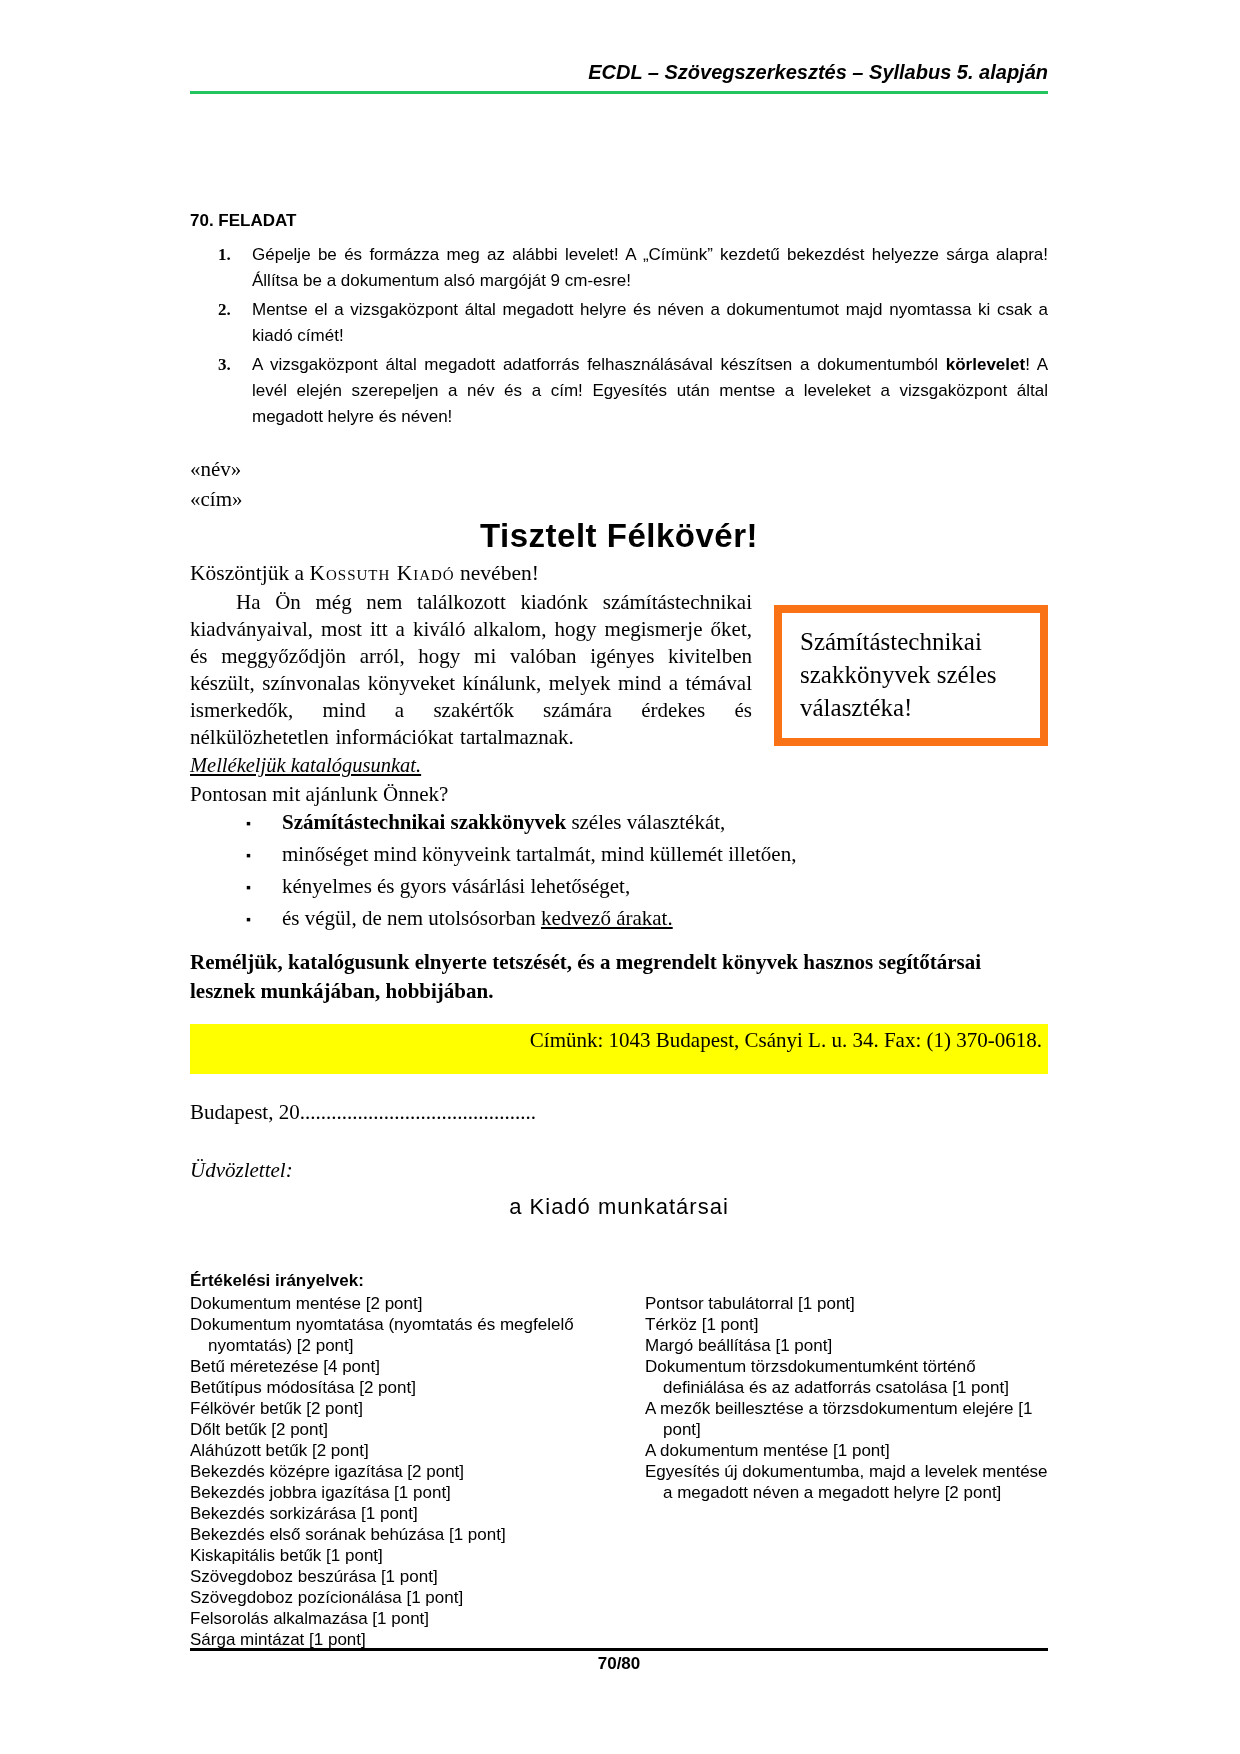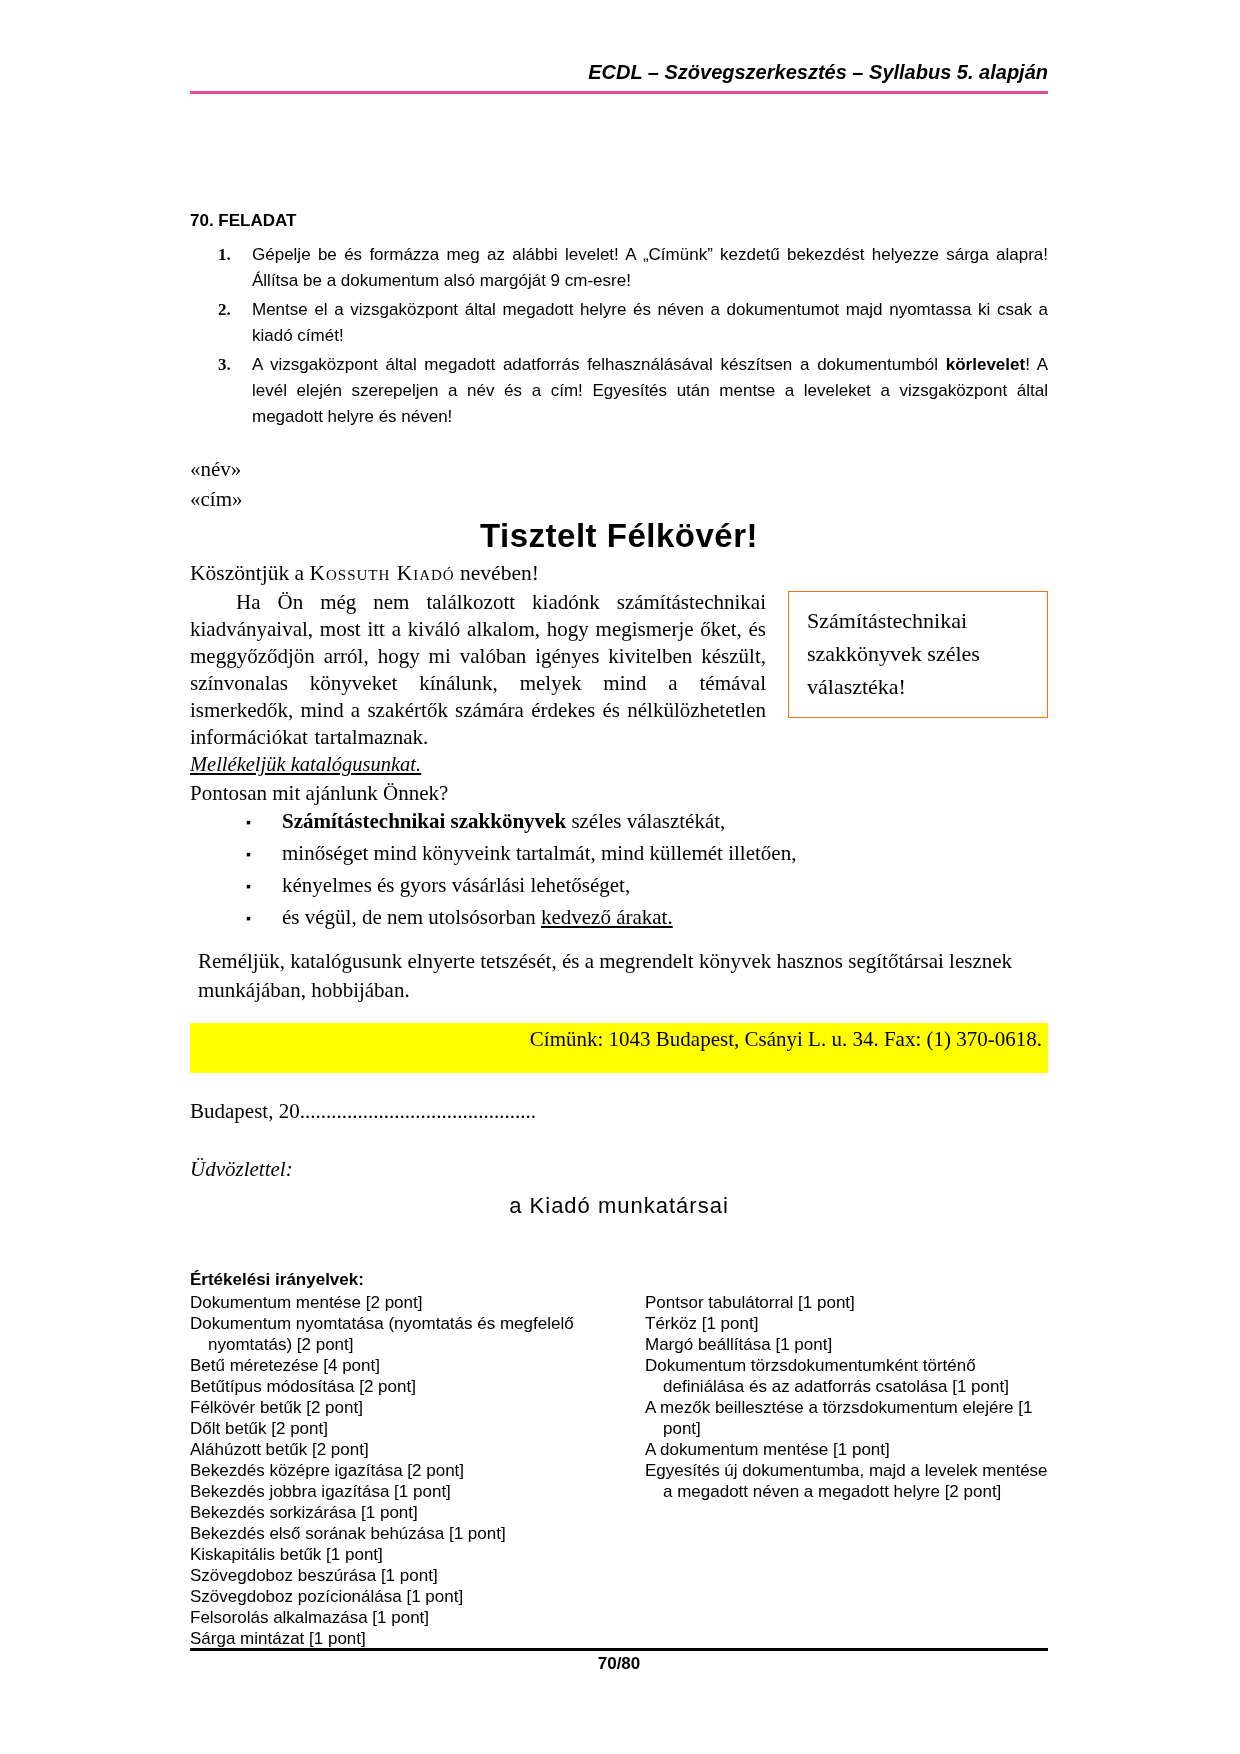--- a/index.html
+++ b/index.html
@@ -12,21 +12,21 @@
     background: #ffffff;
     color: #000000;
     overflow: hidden;
     font-family: "Liberation Serif", serif;
   }
 
   
   .header {
     position: absolute;
     top: 60px; left: 190px; right: 192px;
-    border-bottom: 3px solid #ec4899;
+    border-bottom: 3px solid #22c55e;
     padding-bottom: 7px;
     text-align: right;
     font: italic 700 20px/24px "Liberation Sans", sans-serif;
   }
 
   
   .content {
     position: absolute;
     top: 110px; left: 190px;
     width: 858px;
@@ -59,24 +59,24 @@
 
   .greeting { margin: 0; font-size: 21.5px; line-height: 30px; }
   .smallcaps { font-variant: small-caps; letter-spacing: 1px; }
 
   .body-wrap { margin-top: 1px; }
   .body-wrap::after { content: ""; display: block; clear: both; }
 
   .textbox {
     float: right;
     width: 228px;
-    margin: 2px 0 6px 22px;
-    border: 1px solid #f97316;
+    margin: 16px 0 6px 22px;
+    border: 8px solid #f97316;
     padding: 12px 12px 14px 18px;
-    font-size: 22px;
+    font-size: 25px;
     line-height: 33px;
   }
 
   .body-par {
     margin: 0;
     text-align: justify;
     text-indent: 46px;
     font-size: 21px;
     line-height: 27px;
     word-spacing: 1.5px;
@@ -91,21 +91,21 @@
   }
 
   .question { margin: 0; font-size: 21px; line-height: 30px; }
 
   .bullets { margin: 0; padding: 0; list-style: none; font-size: 21px; line-height: 27px; }
   .bullet-item { position: relative; padding-left: 92px; margin-bottom: 5px; }
   .bullet-marker { position: absolute; left: 56px; top: 1px; font-size: 14px; }
   .bullet-text b { font-weight: 700; }
   .bullet-text .u { text-decoration: underline; }
 
-  .closing { margin: 16px 8px 0; font-size: 21px; line-height: 29px; }
+  .closing { margin: 16px 0 0; font-size: 21px; line-height: 29px; font-weight: bold; }
 
   .highlight-bar {
     margin-top: 18px;
     background: var(--highlight);
     text-align: right;
     padding: 4px 6px 22px;
     font-size: 21px;
     line-height: 24px;
   }
 

